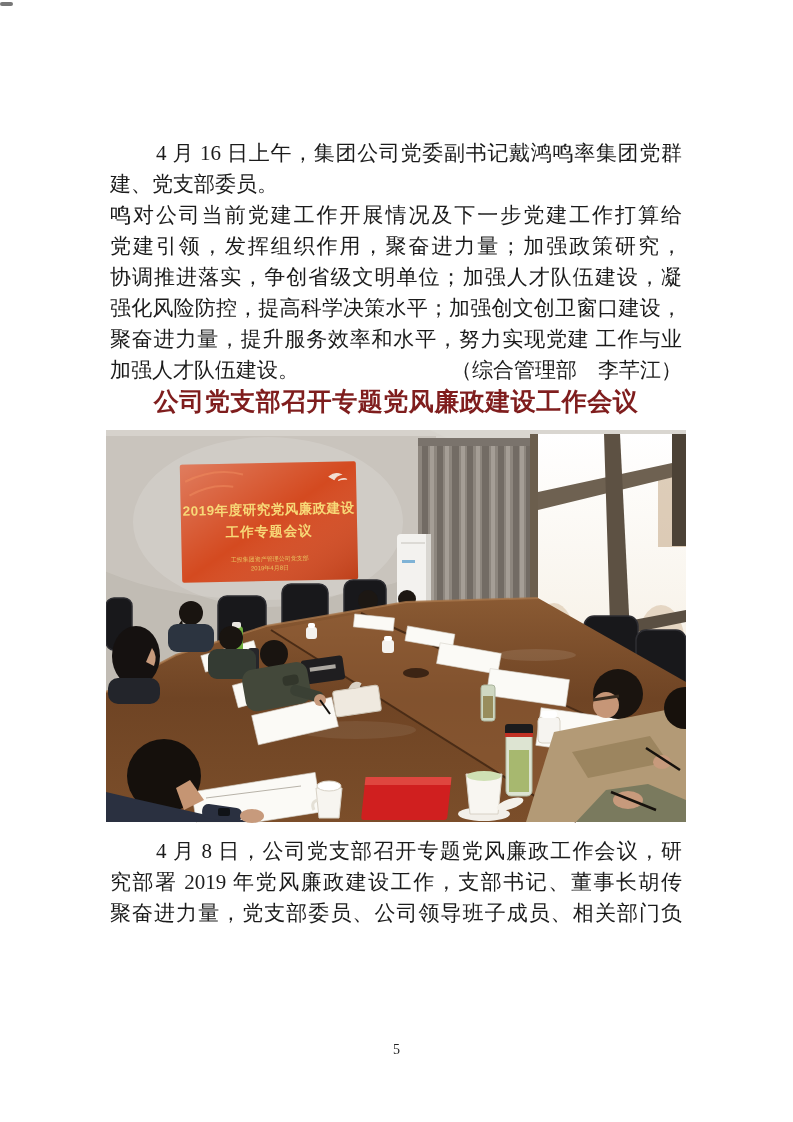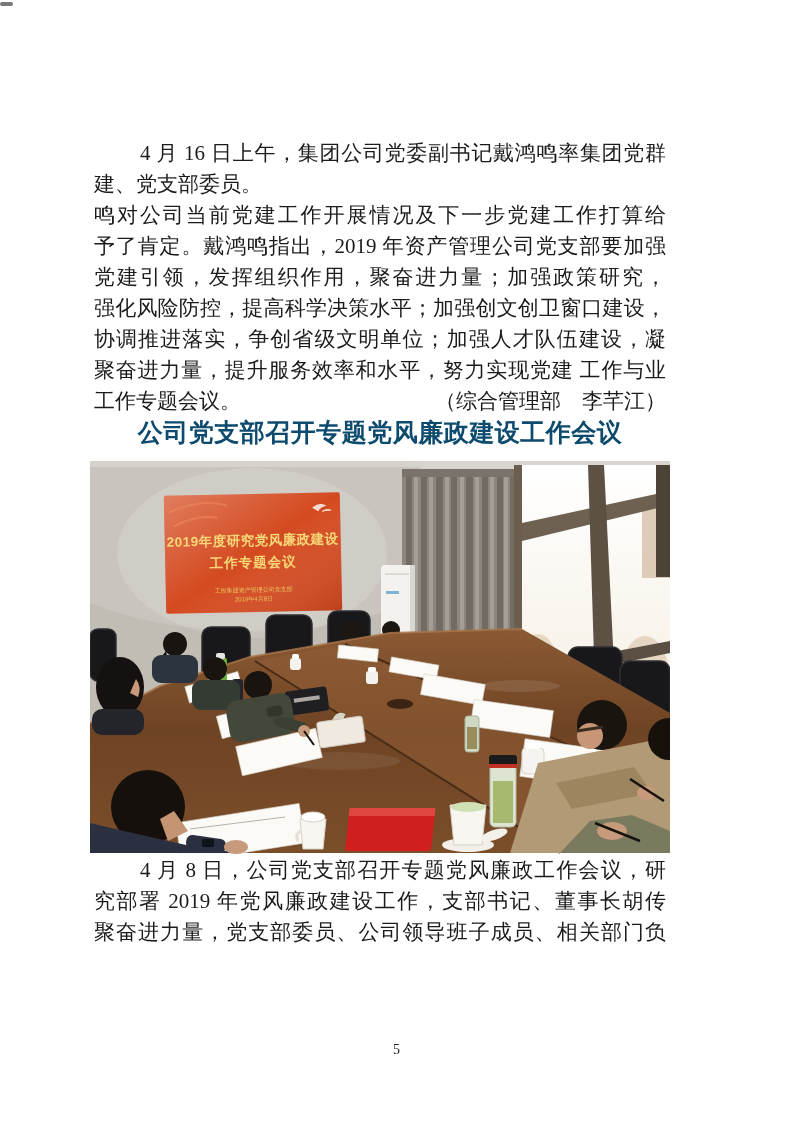--- a/index.html
+++ b/index.html
@@ -4,66 +4,65 @@
 <style>
   html,body { margin:0; padding:0; }
   body {
     width:793px; height:1122px; background:#ffffff; position:relative;
     font-family:"Liberation Serif","DejaVu Serif",serif; color:#1b1b1b;
     overflow:hidden;
   }
   .doc-page { position:absolute; inset:0; background:#ffffff; }
   .scan-mark { position:absolute; left:0; top:2px; width:13px; height:4px;
     background:#555; border-radius:2px; opacity:.8; }
-  .content { position:absolute; left:94px; top:138px; width:572px; }
+  .content { position:absolute; left:110px; top:138px; width:572px; }
   .para { margin:0; }
   .line {
     height:31px; line-height:31px; font-size:21px;
     text-align:justify; text-align-last:justify;
     overflow:hidden; white-space:nowrap;
   }
   .line.indent { text-indent:46px; }
   .line.endline { text-align-last:left; }
   .line.split { display:flex; justify-content:space-between; text-align-last:auto; white-space:nowrap; }
   .article-title {
     margin:-2px 0 0 0; height:34px; line-height:34px; text-align:center;
     font-family:"Liberation Sans","DejaVu Sans",sans-serif;
-    font-size:25px; font-weight:700; color:#0c4a6e; letter-spacing:.5px;
+    font-size:25px; font-weight:700; color:#7f1d1d; letter-spacing:.5px;
   }
   figure.photo { margin:12px 0 0 -4px; width:580px; height:393px; }
   figure.photo svg { display:block; }
   .photo text { font-family:"Liberation Sans","DejaVu Sans",sans-serif; }
-  .para.after-photo { margin-top:1px; }
+  .para.after-photo { margin-top:13px; }
   .page-number {
     position:absolute; top:1042px; left:0; width:793px; height:20px;
     text-align:center; font-size:14px; color:#222;
   }
 </style>
 </head>
 <body>
 
 <div class="doc-page">
   <div class="scan-mark"></div>
 
   <main class="content">
 
     <section>
       <div class="para">
         <div class="line indent">4 月 16 日上午，集团公司党委副书记戴鸿鸣率集团党群</div>
         <div class="line endline">建、党支部委员。</div>
       </div>
       <div class="para">
         <div class="line">鸣对公司当前党建工作开展情况及下一步党建工作打算给</div>
-        <div class="line">予了肯定。戴鸿鸣指出，2019 年资产管理公司党支部要加强</div>
         <div class="line">党建引领，发挥组织作用，聚奋进力量；加强政策研究，</div>
+        <div class="line">协调推进落实，争创省级文明单位；加强人才队伍建设，凝</div>
         <div class="line">强化风险防控，提高科学决策水平；加强创文创卫窗口建设，</div>
-        <div class="line">协调推进落实，争创省级文明单位；加强人才队伍建设，凝</div>
         <div class="line">聚奋进力量，提升服务效率和水平，努力实现党建 工作与业</div>
         <div class="line split">
-          <span>工作专题会议。</span>
+          <span>加强人才队伍建设。</span>
           <span>（综合管理部　李芊江）</span>
         </div>
       </div>
     </section>
 
     <section>
       <h2 class="article-title">公司党支部召开专题党风廉政建设工作会议</h2>
 
       <figure class="photo">
         <svg viewBox="0 0 580 393" width="580" height="393">

